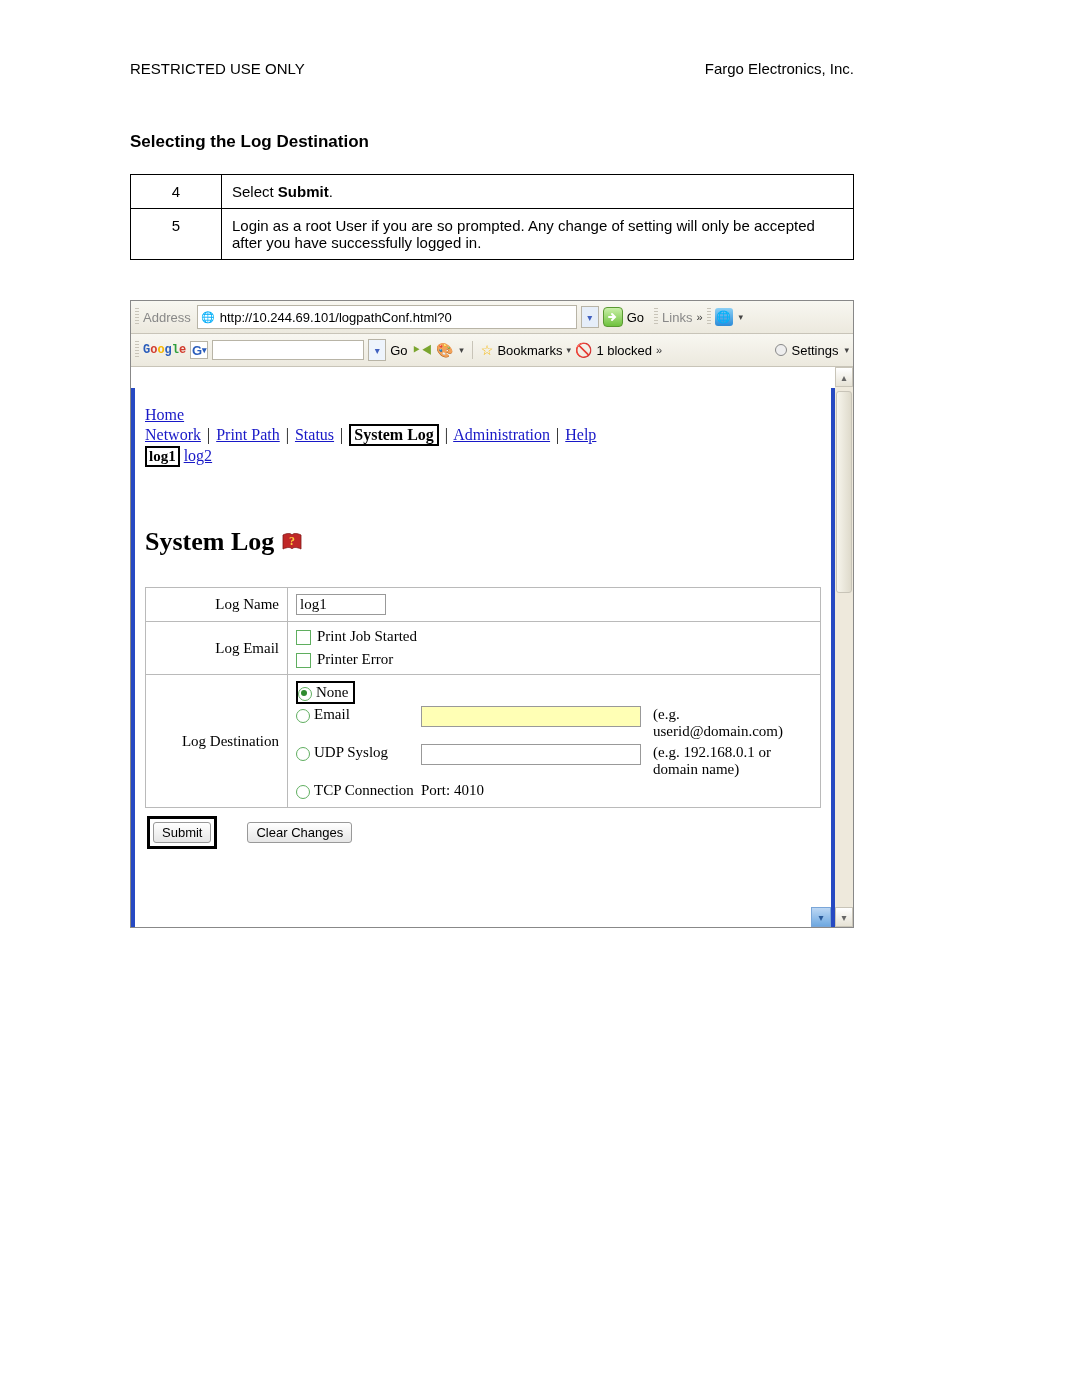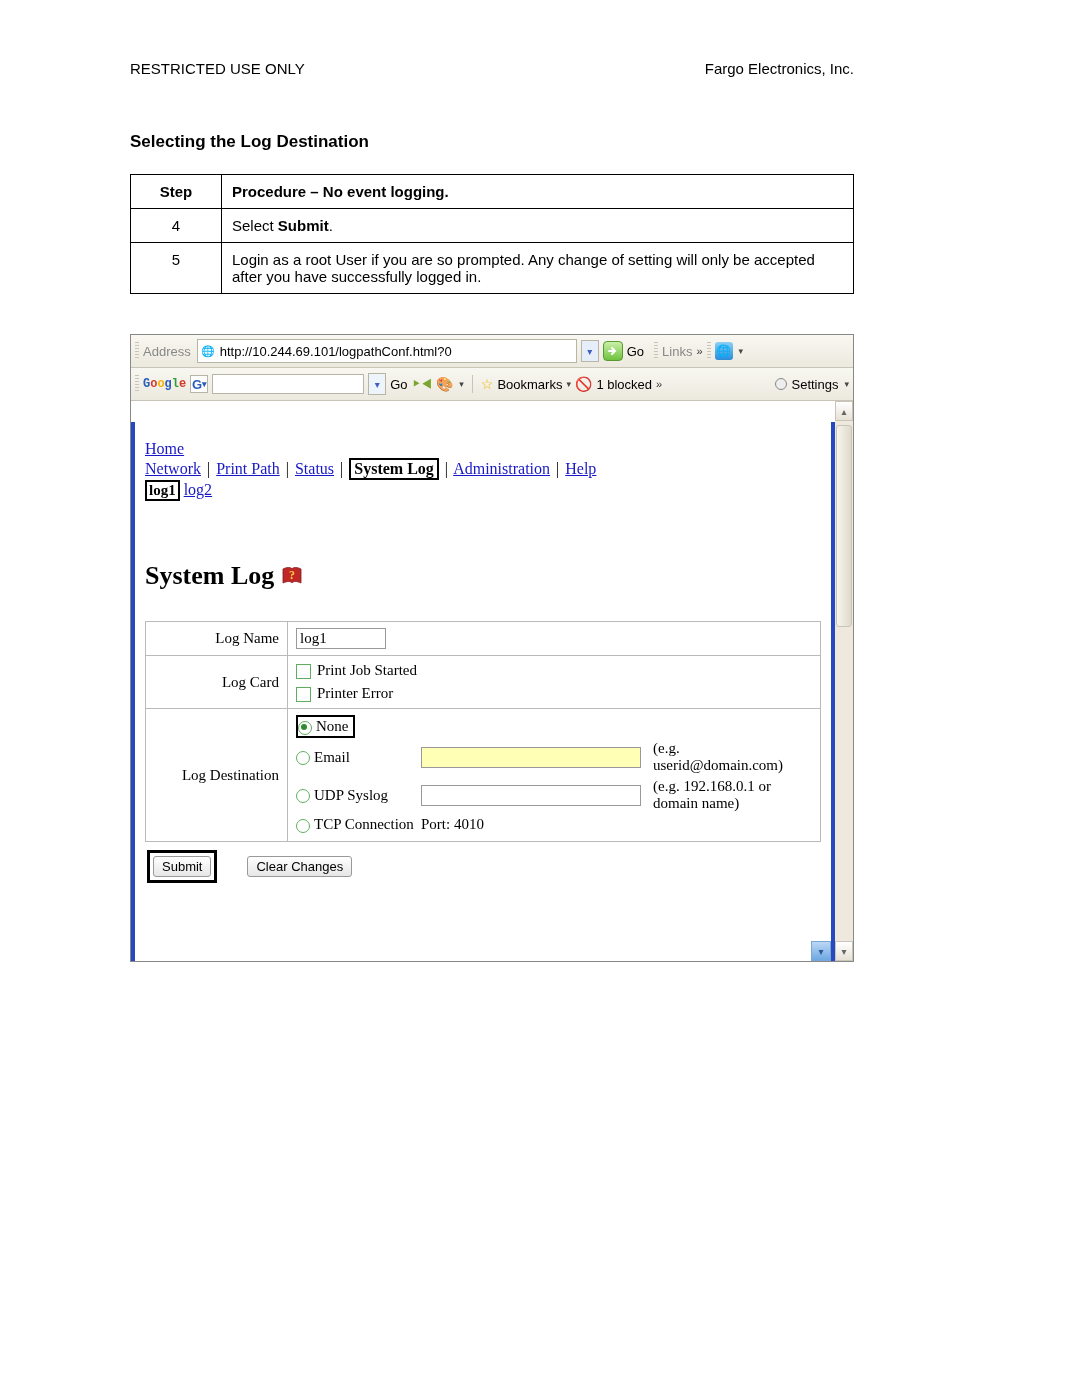--- a/index.html
+++ b/index.html
@@ -202,21 +202,21 @@
     box-sizing:border-box;
   }
   input.txt.yellow { background:#ffffb5; }
   .cb { width:13px;height:13px;border:1.5px solid #5fae5f;display:inline-block;vertical-align:middle;margin-right:6px;background:#fff; }
   .radio {
     width:12px;height:12px;border:1.5px solid #5fae5f;border-radius:50%;display:inline-block;vertical-align:middle;margin-right:4px;background:#fff;position:relative;
   }
   .radio.checked::after {
     content:""; position:absolute; left:2px; top:2px; width:6px;height:6px;border-radius:50%;background:#2e8b2e;
   }
-  .dest-row { display:flex; align-items:center; }
+  .dest-row { display:flex; }
   .dest-opt { width:125px; flex-shrink:0; }
   .dest-field { width:220px; flex-shrink:0; }
   .dest-hint { flex:1; padding-left:12px; color:#000; }
 
   .btn-row {
     padding: 8px 0 0 2px;
     display:flex; align-items:center; gap:30px;
   }
   .btn {
     font-family: Arial, sans-serif;
@@ -250,24 +250,20 @@
 
   <div class="header-row">
     <span>RESTRICTED USE ONLY</span>
     <span>Fargo Electronics, Inc.</span>
   </div>
 
   <div class="section-title">Selecting the Log Destination</div>
 
   <table class="proc">
     <tbody>
-        <tr>
-      <th>Step</th>
-      <th>Procedure – No event logging.</th>
-    </tr>
     <tr>
       <td>4</td>
       <td>
         <span>Select </span><span class="step4-bold">Submit</span><span>.</span>
       </td>
     </tr>
     <tr>
       <td>5</td>
       <td>Login as a root User if you are so prompted. Any change of setting will only be accepted after you have successfully logged in.</td>
     </tr>
@@ -354,21 +350,21 @@
           </svg>
         </div>
 
         <table class="form">
           <tbody>
               <tr>
             <td class="label">Log Name</td>
             <td><input class="txt" style="width: 90px;" value="log1"></td>
           </tr>
           <tr>
-            <td class="label">Log Card</td>
+            <td class="label">Log Email</td>
             <td>
               <div><span class="cb"></span><span>Print Job Started</span></div>
               <div style="margin-top:6px"><span class="cb"></span><span>Printer Error</span></div>
             </td>
           </tr>
           <tr>
             <td class="label">Log Destination</td>
             <td style="padding:0">
               <div style="padding:6px 8px 0 8px">
                 <span style="border:2.5px solid #000; padding:1px 4px 1px 0; display:inline-block;">

